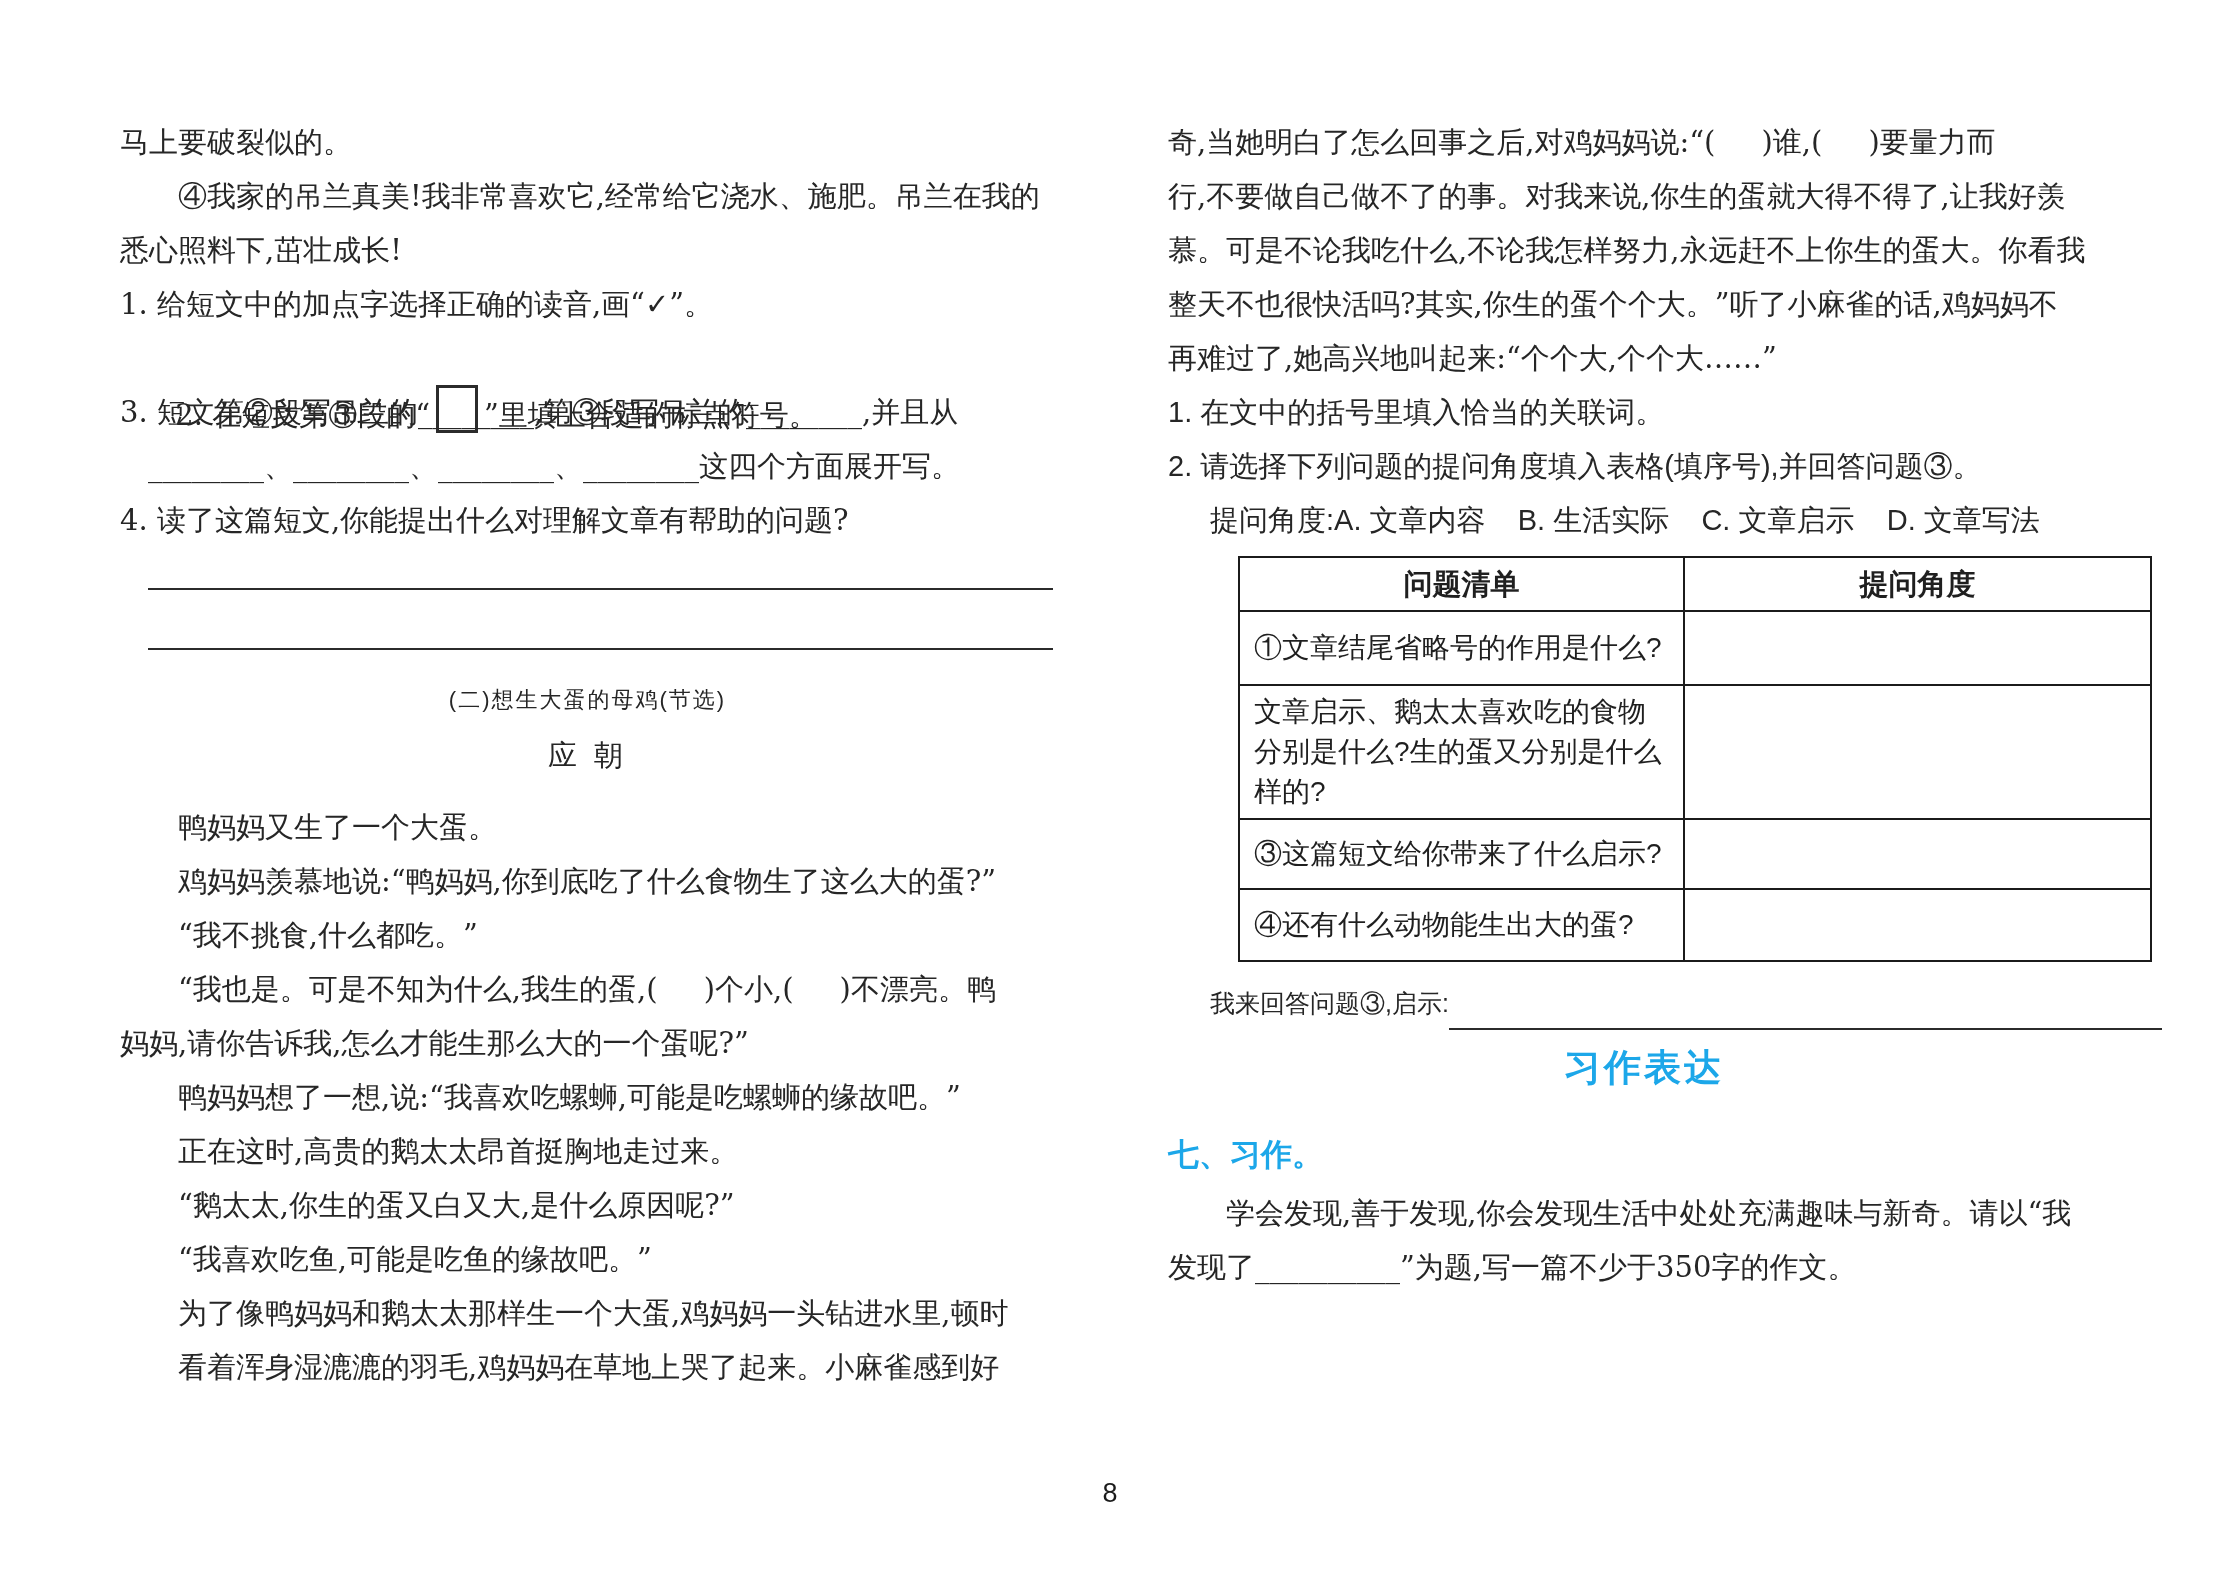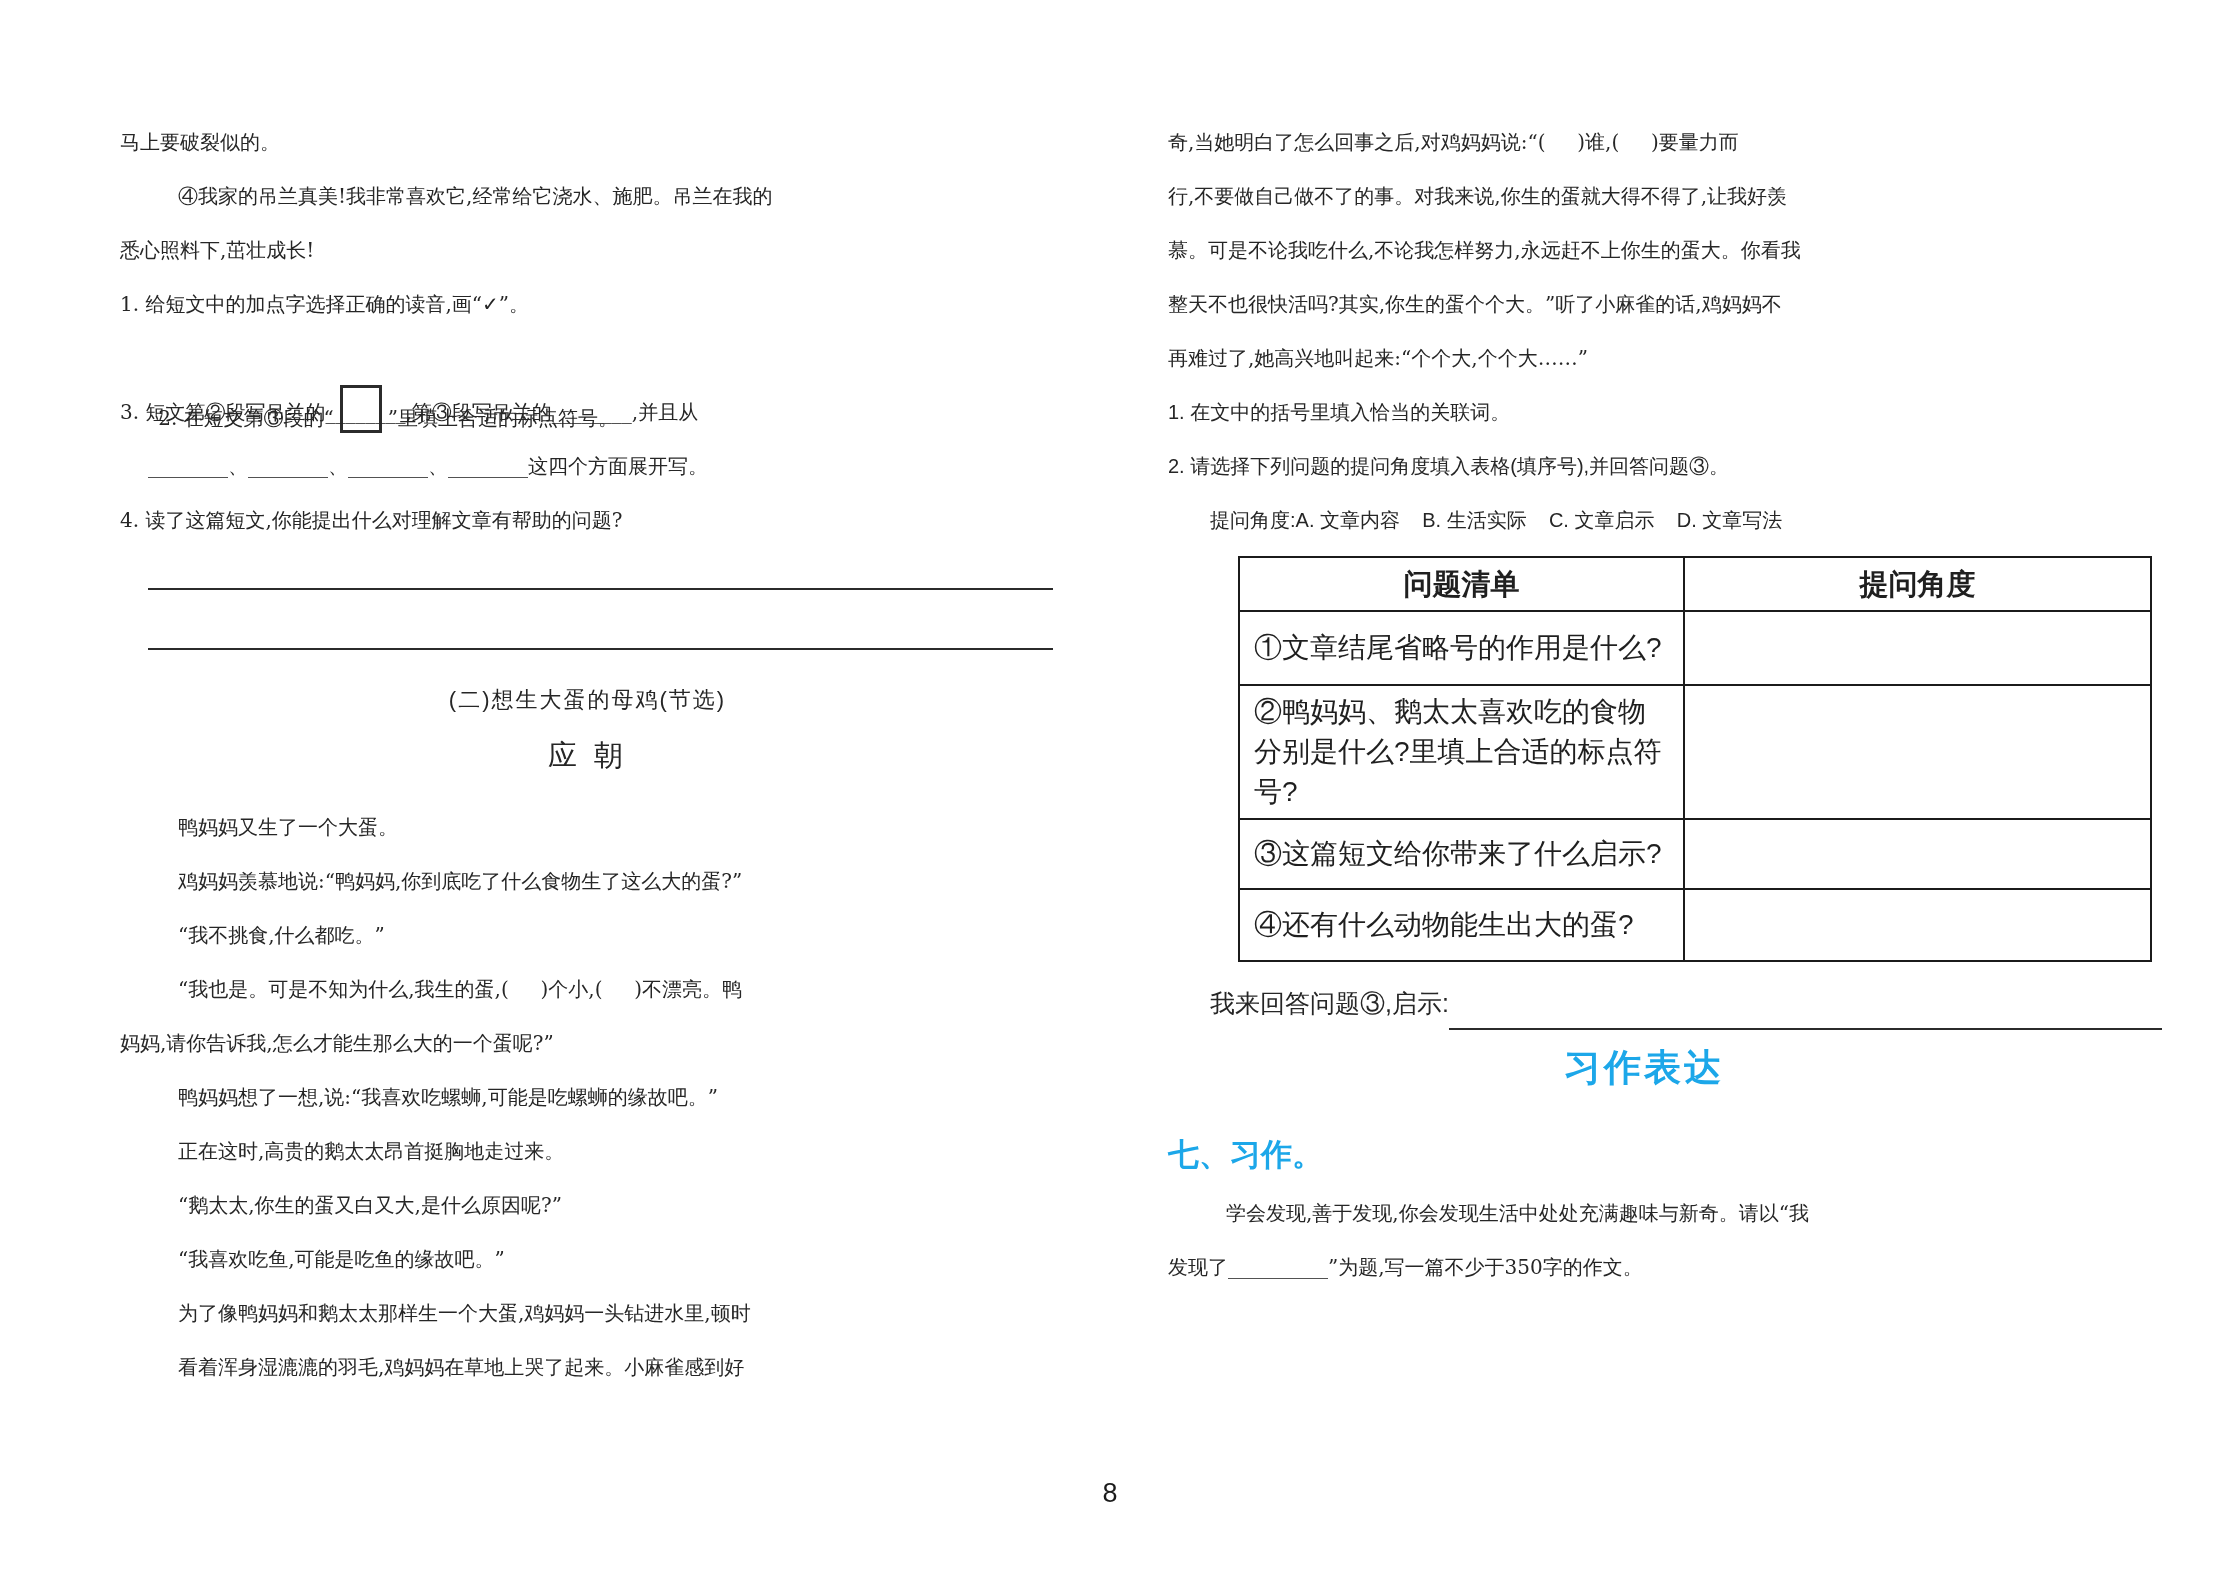--- a/index.html
+++ b/index.html
@@ -6,21 +6,21 @@
   .page{
     position:relative;
     width:2220px;height:1571px;
     background:#ffffff;
     color:#262626;
     font-family:"DejaVu Serif", serif;
     overflow:hidden;
   }
   .abs{position:absolute;}
   .ln{
-    font-size:20px;
+    font-size:29px;
     line-height:54px;
     height:54px;
     white-space:pre;
   }
   .ind{padding-left:58px;}
   .hang{padding-left:28px;}
   .sans{font-family:"Liberation Sans", sans-serif;}
   .kai{font-family:"DejaVu Serif", serif;}
   .center{text-align:center;}
   .col-left{left:120px;width:935px;}
@@ -166,21 +166,21 @@
       <tbody>
           <tr class="rhead">
         <th>问题清单</th>
         <th>提问角度</th>
       </tr>
       <tr class="r1">
         <td>①文章结尾省略号的作用是什么?</td>
         <td></td>
       </tr>
       <tr class="r2">
-        <td>②鸭妈妈、鹅太太喜欢吃的食物分别是什么?里填上合适的标点符号?</td>
+        <td>文章启示、鹅太太喜欢吃的食物分别是什么?生的蛋又分别是什么样的?</td>
         <td></td>
       </tr>
       <tr class="r3">
         <td>③这篇短文给你带来了什么启示?</td>
         <td></td>
       </tr>
       <tr class="r4">
         <td>④还有什么动物能生出大的蛋?</td>
         <td></td>
       </tr>

